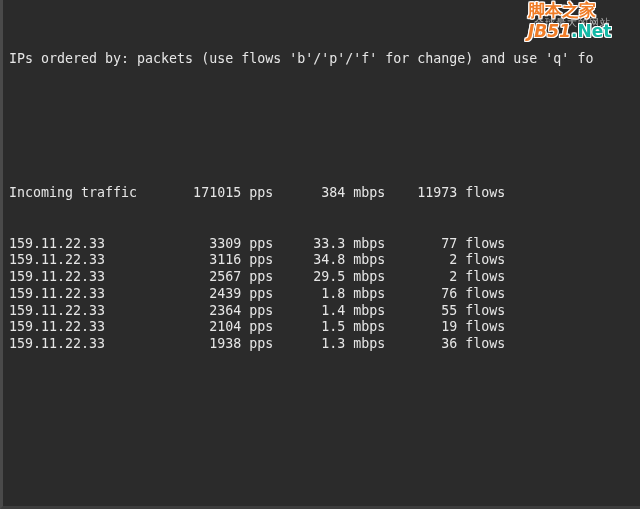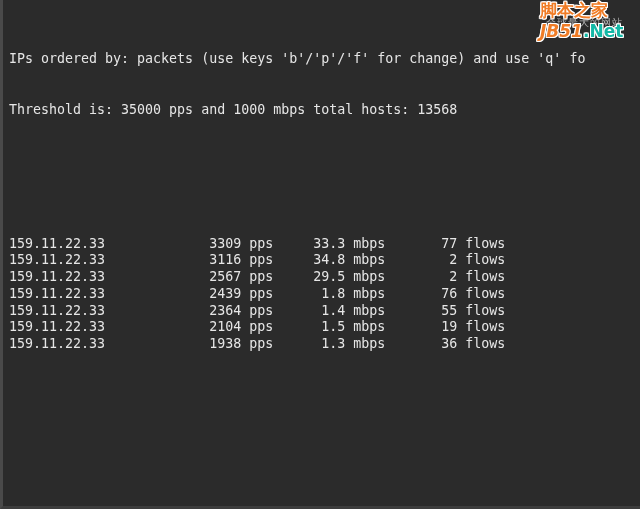--- a/index.html
+++ b/index.html
@@ -44,21 +44,21 @@
   .line {
     height: 16.75px;
     white-space: pre;
     font-variant-numeric: slashed-zero;
   }
   .blank { height: 16.75px; }
 
   
   #watermark {
     position: absolute;
-    right: 4px;
+    right: 16px;
     top: 1px;
     width: 96px;
     height: 44px;
     pointer-events: none;
     user-select: none;
     margin-left: 16px;
   }
   .wm-line1 {
     font-family: "DejaVu Sans", "Liberation Sans", sans-serif;
     font-size: 17px;
@@ -102,25 +102,25 @@
   .wm-orange { color: #f07c26; font-style: italic; }
   .wm-blue { color: #14b8a6; }
 </style>
 </head>
 <body>
 
 <div id="terminal">
 
   <div id="screen">
 
-    <div class="line">IPs ordered by: packets (use keys 'b'/'p'/'f' for change) and use 'q' fo</div>
-    <div class="line">Threshold is: 35000 pps and 1000 mbps total hosts: 13568</div>
+    <div class="line">IPs ordered by: packets (use flows 'b'/'p'/'f' for change) and use 'q' fo</div>
 
     <div class="blank"></div>
 
+    <div class="line">Incoming traffic       171015 pps      384 mbps    11973 flows</div>
     <div id="incoming-rows"><div class="line">159.11.22.33             3309 pps     33.3 mbps       77 flows</div><div class="line">159.11.22.33             3116 pps     34.8 mbps        2 flows</div><div class="line">159.11.22.33             2567 pps     29.5 mbps        2 flows</div><div class="line">159.11.22.33             2439 pps      1.8 mbps       76 flows</div><div class="line">159.11.22.33             2364 pps      1.4 mbps       55 flows</div><div class="line">159.11.22.33             2104 pps      1.5 mbps       19 flows</div><div class="line">159.11.22.33             1938 pps      1.3 mbps       36 flows</div></div>
 
     <div class="blank"></div>
 
     
     
 
     
 
     

